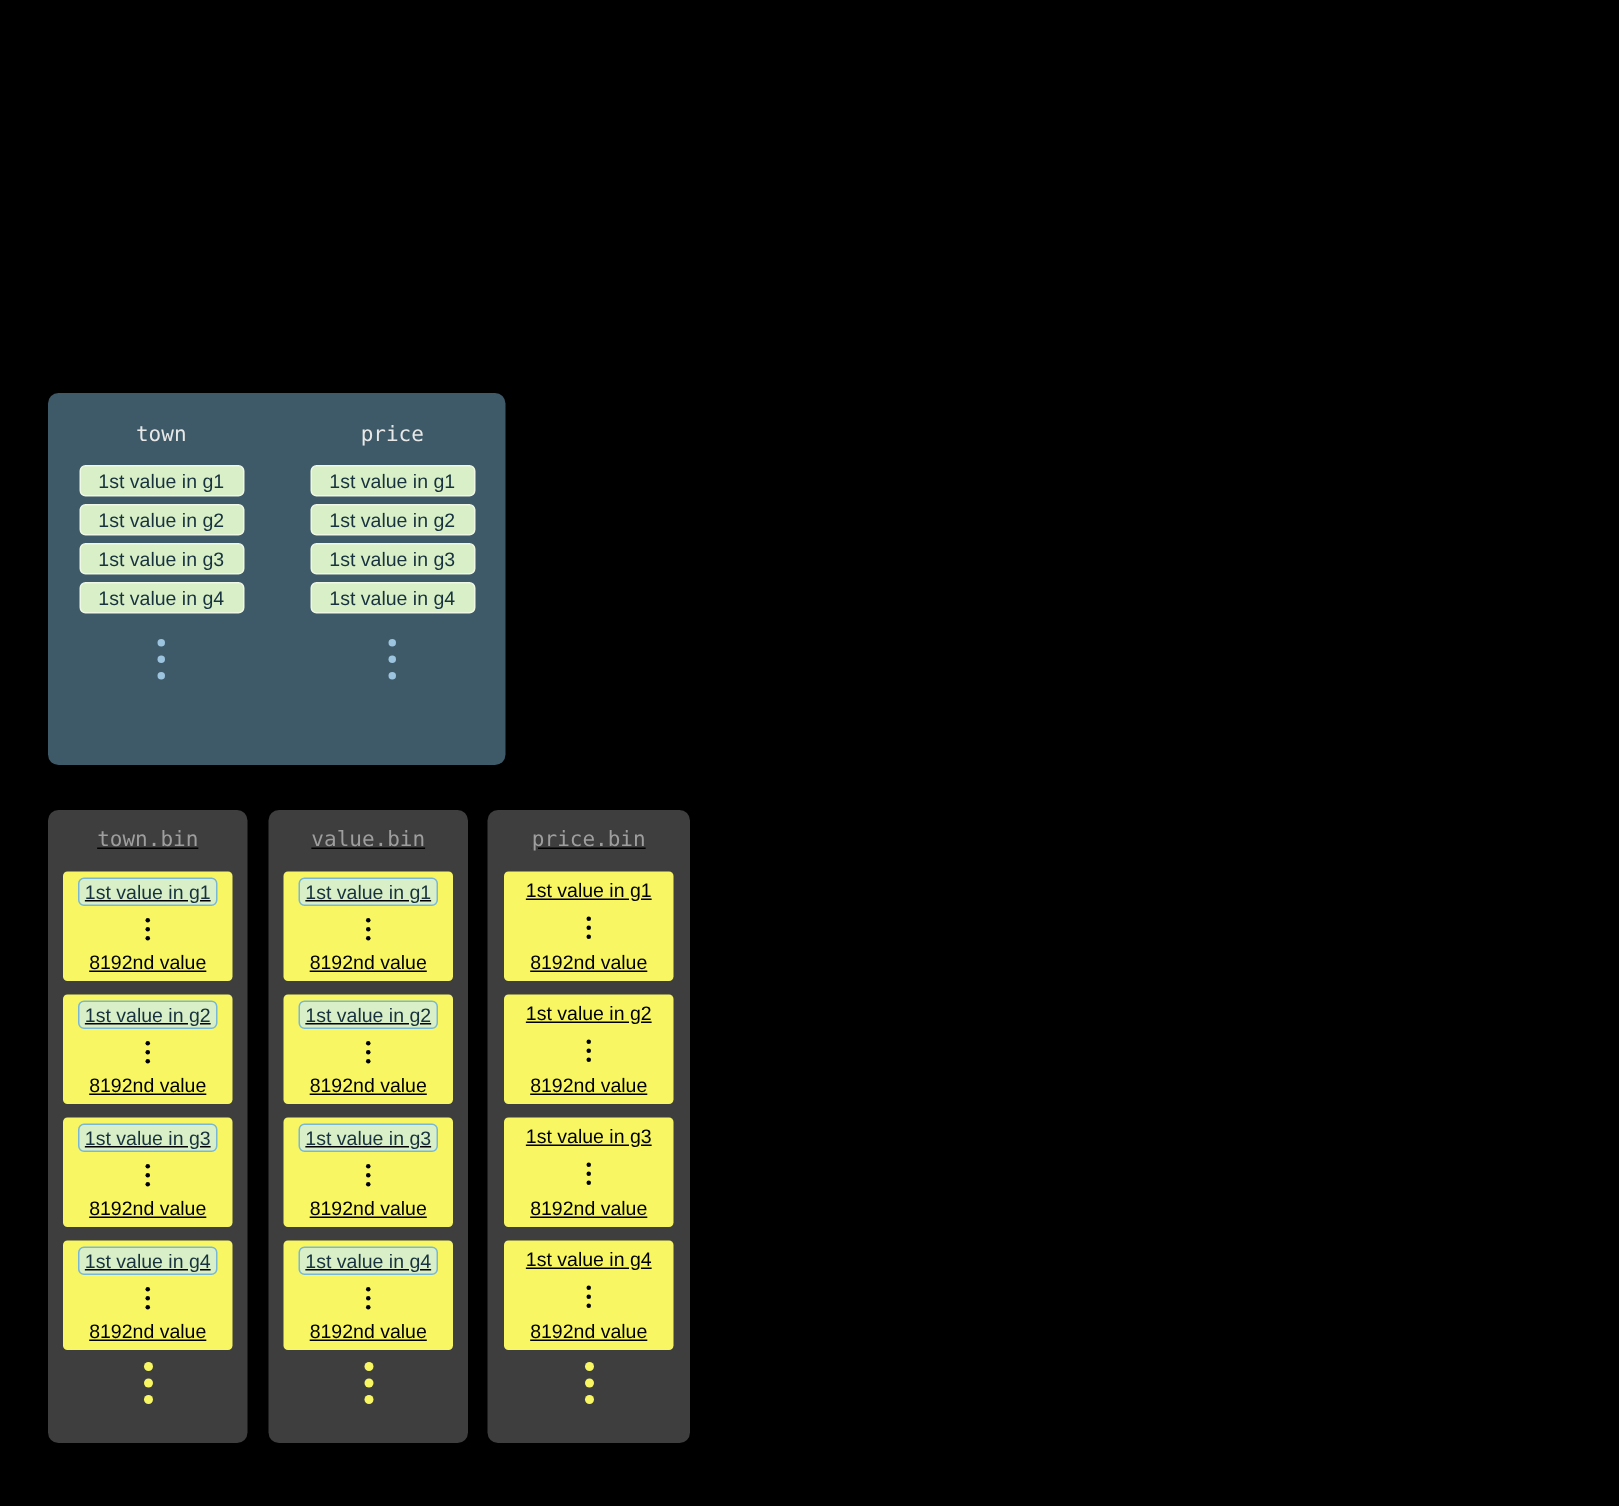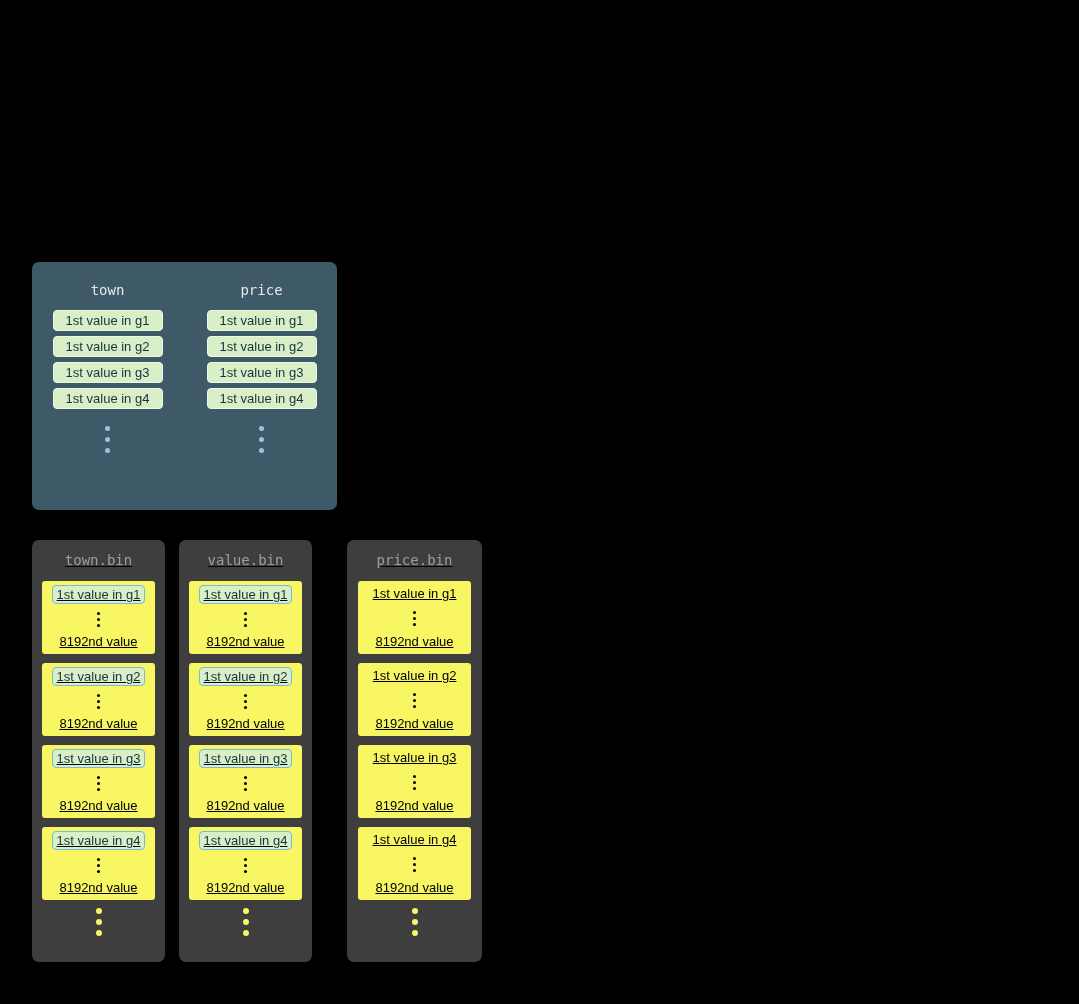--- a/index.html
+++ b/index.html
@@ -60,21 +60,21 @@
   
   .bin-panel {
     position:absolute; top:540px;
     width:133px; height:422px;
     background:var(--bin-panel-bg,#3e3e3e);
     border-radius:7px;
     text-decoration:underline;
   }
   #bin-town   { left:32px; }
   #bin-street { left:179px; }
-  #bin-price  { left:325px; width:135px;margin-left:22px; }
+  #bin-price  { left:325px; width:135px; }
   .bin-title {
     padding-top:12px; text-align:center;
     font-family:"DejaVu Sans Mono", monospace;
     font-size:14px; color:var(--bin-title-color,#9e9e9e);
   }
   .granules {
     display:flex; flex-direction:column; align-items:center;
     gap:9px; margin-top:13px;
   }
   .granule {

